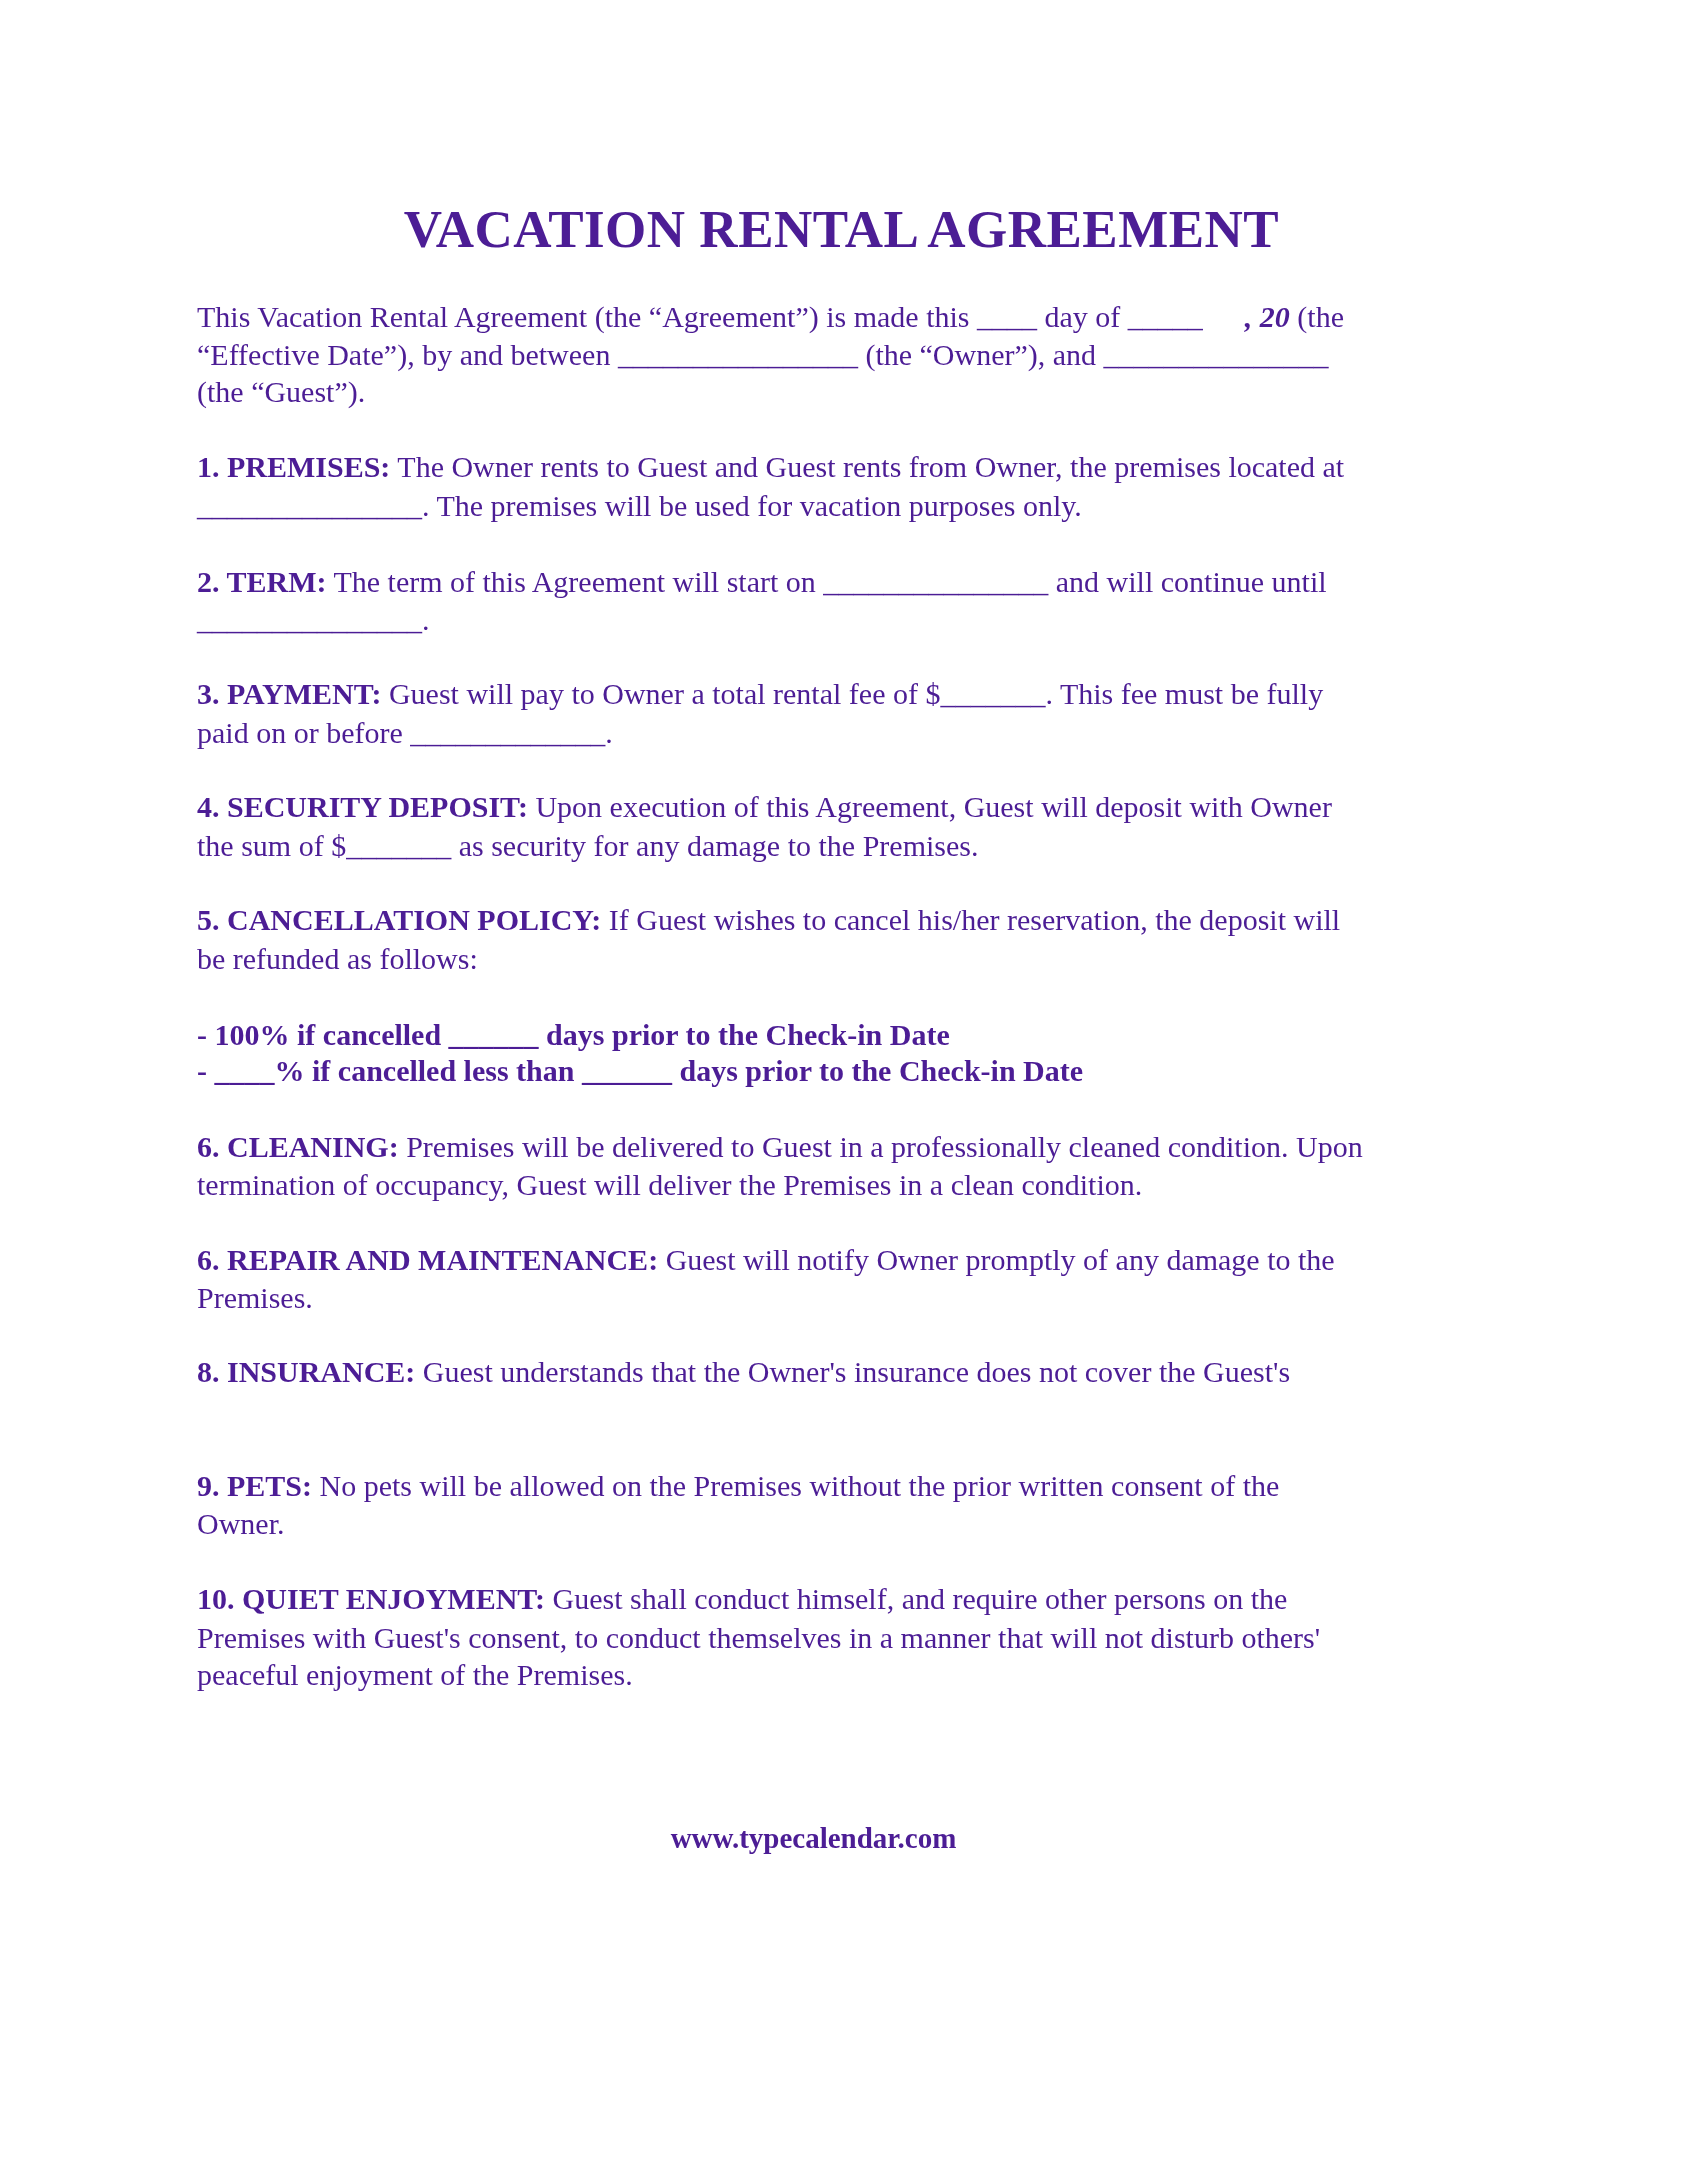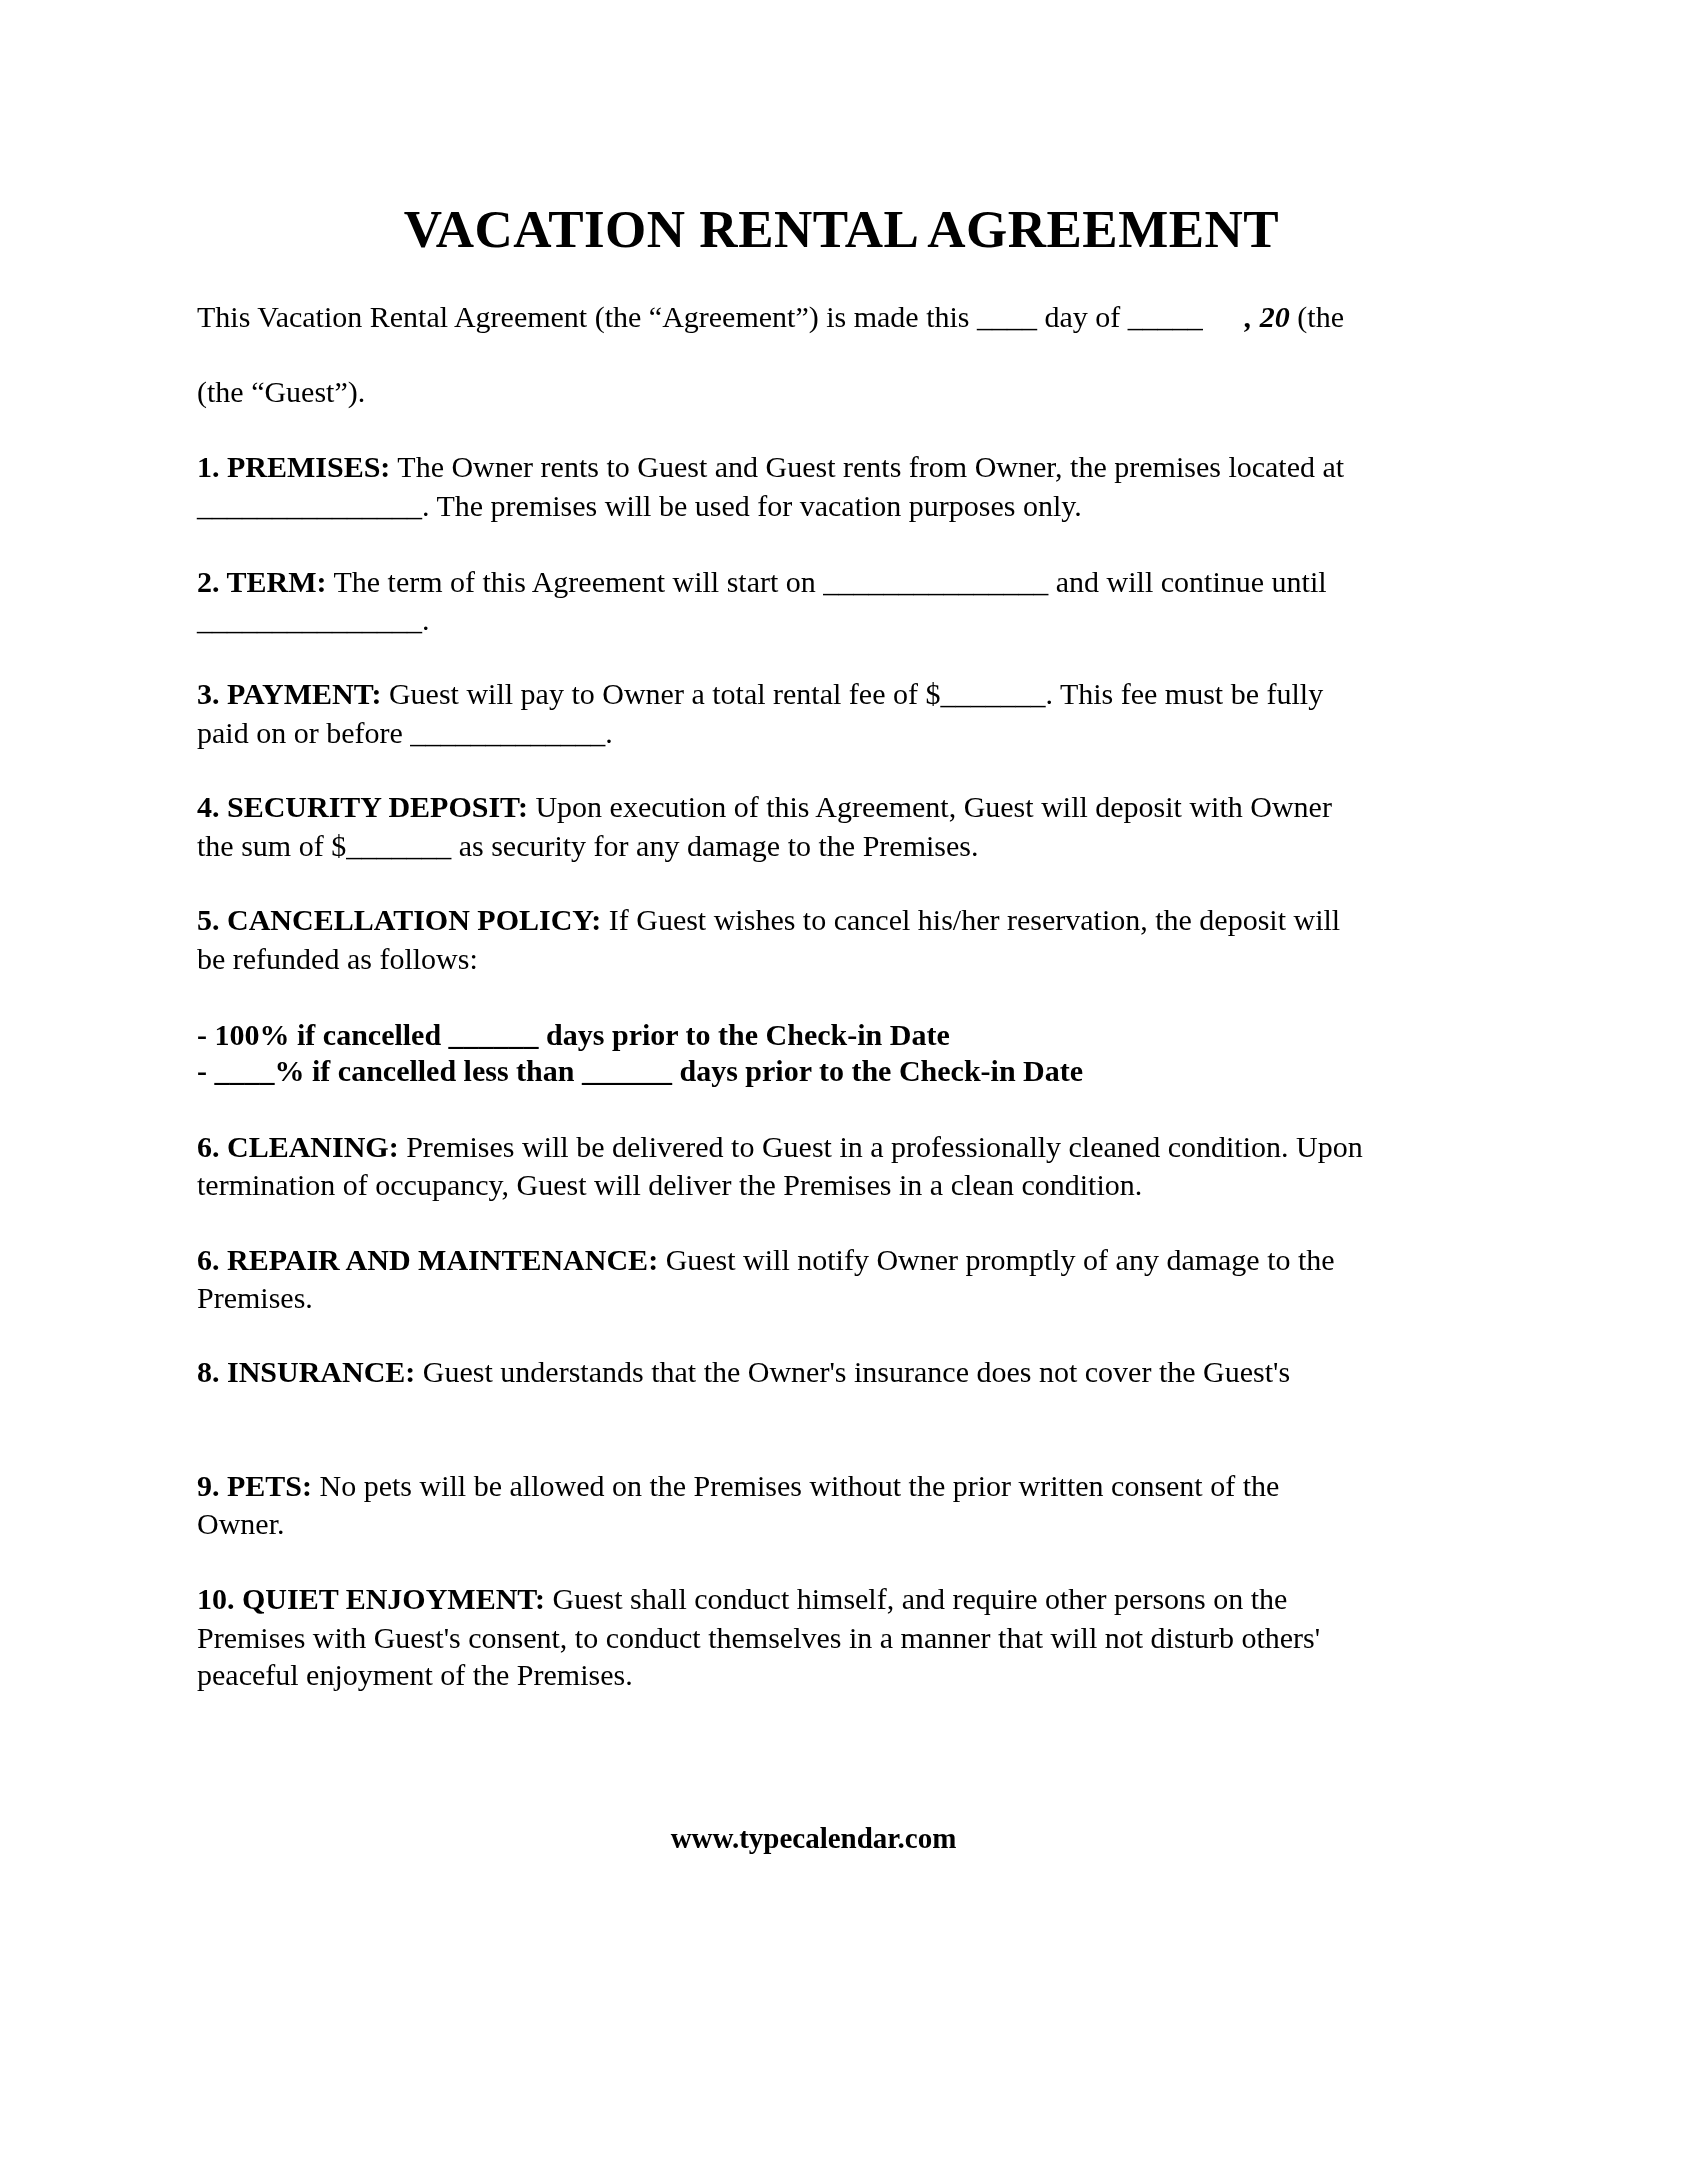--- a/index.html
+++ b/index.html
@@ -1,33 +1,34 @@
 <!DOCTYPE html>
 <html><head>
 <meta charset="utf-8">
 <style>
   html, body { margin: 0; padding: 0; background: #ffffff; }
   body { width: 1683px; height: 2178px; position: relative; overflow: hidden; }
-  .page { position: absolute; left: 0; top: 0; width: 1683px; height: 2178px; background: #fff; color: #000000;
+  .page { position: absolute; left: 0; top: 0; width: 1683px; height: 2178px; background: #fff; color: #4c1d95;
           font-family: "Liberation Serif", "DejaVu Serif", serif; }
   .title { position: absolute; left: 0; width: 1683px; top: 198px; text-align: center;
            font-weight: bold; font-size: 53px; line-height: 63px; letter-spacing: 0.5px; }
   .line { position: absolute; left: 197px; white-space: nowrap; font-size: 30px; line-height: 38px; }
   .b { font-weight: bold; }
   .bi { font-weight: bold; font-style: italic; margin-left: 42px; }
   .footer { position: absolute; left: 4px; width: 1619px; top: 1820px; text-align: center;
             font-weight: bold; font-size: 29px; line-height: 36px; }
 </style>
 </head>
 <body>
 
 <div class="page">
   <div class="title">VACATION RENTAL AGREEMENT</div>
 
   <div class="line" style="top:298px"><span>This Vacation Rental Agreement (the “Agreement”) is made this ____ day of _____</span><span class="bi">, 20</span><span> (the</span></div>
+  <div class="line" style="top:336px">“Effective Date”), by and between ________________ (the “Owner”), and _______________</div>
   <div class="line" style="top:373px">(the “Guest”).</div>
 
   <div class="line" style="top:448px"><span class="b">1. PREMISES:</span><span> The Owner rents to Guest and Guest rents from Owner, the premises located at</span></div>
   <div class="line" style="top:487px">_______________. The premises will be used for vacation purposes only.</div>
 
   <div class="line" style="top:563px"><span class="b">2. TERM:</span><span> The term of this Agreement will start on _______________ and will continue until</span></div>
   <div class="line" style="top:601px">_______________.</div>
 
   <div class="line" style="top:675px"><span class="b">3. PAYMENT:</span><span> Guest will pay to Owner a total rental fee of $_______. This fee must be fully</span></div>
   <div class="line" style="top:714px">paid on or before _____________.</div>

